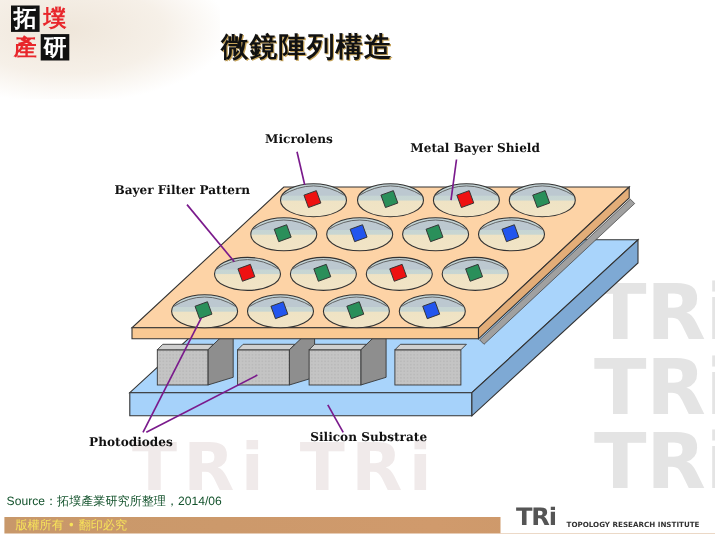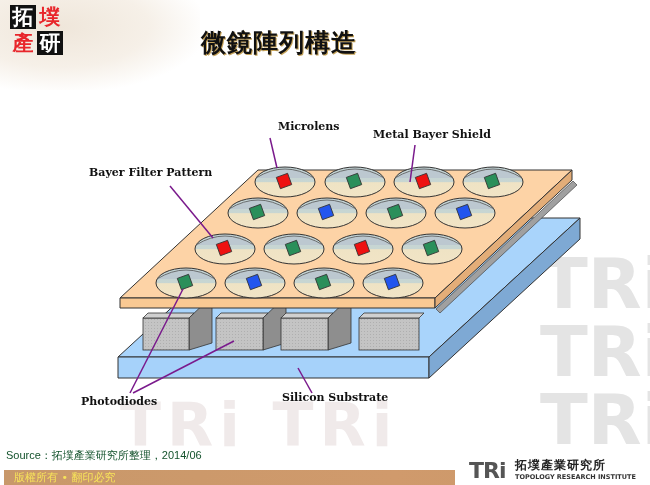--- a/index.html
+++ b/index.html
@@ -183,29 +183,28 @@
   <g stroke="#7a1a8c" stroke-width="1.5" fill="none">
     <line x1="270" y1="138" x2="277" y2="168"></line>
     <line x1="415" y1="145" x2="410" y2="182"></line>
     <line x1="170" y1="186" x2="213" y2="238"></line>
     <line x1="130" y1="393" x2="183" y2="289"></line>
     <line x1="133" y1="393" x2="234" y2="341"></line>
     <line x1="312" y1="393" x2="298" y2="368"></line>
   </g>
 </svg>
 
-<div class="lbl" style="left:241px;top:120px;margin-left:37px;">Microlens</div>
+<div class="lbl" style="left:241px;top:120px;">Microlens</div>
 <div class="lbl" style="left:373px;top:128px;">Metal Bayer Shield</div>
-<div class="lbl" style="left:89px;top:166px;">Bayer Filter Pattern</div>
+<div class="lbl" style="left:104px;top:166px;">Bayer Filter Pattern</div>
 <div class="lbl" style="left:81px;top:395px;">Photodiodes</div>
 <div class="lbl" style="left:267px;top:391px;margin-left:15px;">Silicon Substrate</div>
 
 <div class="source">Source：拓墣產業研究所整理，2014/06</div>
 
 <div class="footer">
   <span class="footer-text">版權所有 • 翻印必究</span>
 </div>
 
 <div class="tri-badge">
   <span class="tri-mark">TRi</span>
-  <span class="tri-cn">拓墣產業研究所</span>
   <span class="tri-en">TOPOLOGY RESEARCH INSTITUTE</span>
 </div>
 
 </body></html>

